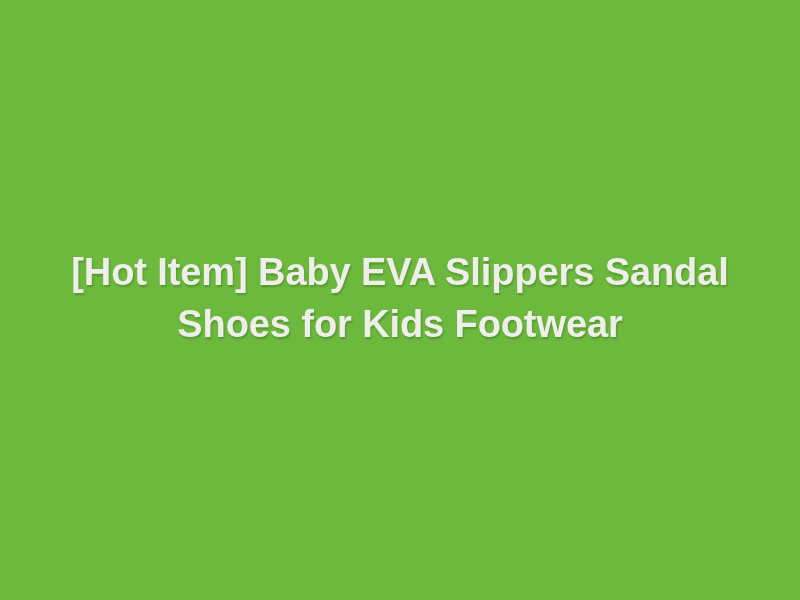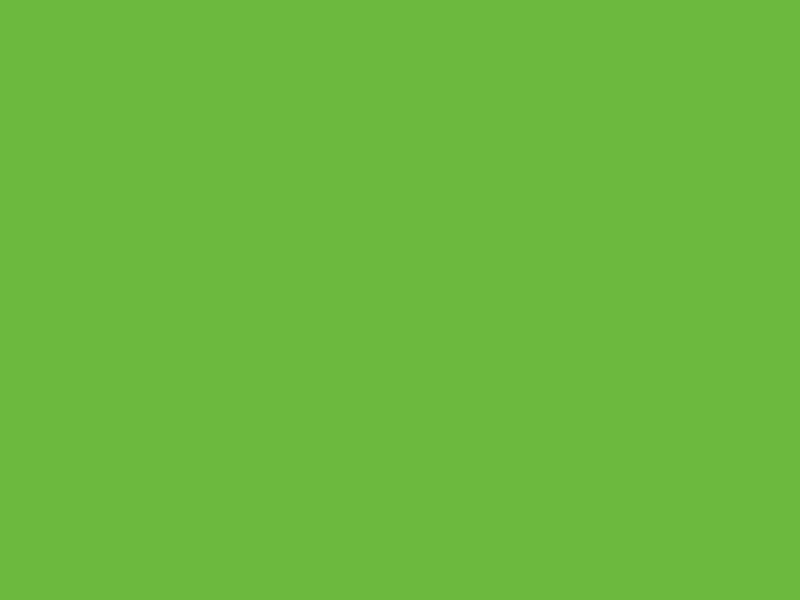--- a/index.html
+++ b/index.html
@@ -44,17 +44,19 @@
     text-shadow: 1px 2px 2px rgba(40, 78, 20, 0.32);
   }
 </style>
 </head>
 <body>
 
 <div id="placeholder-card">
 
   <div id="title-block">
 
+    <span class="title-line">[Hot Item] Baby EVA Slippers Sandal</span>
 
 
+    <span class="title-line">Shoes for Kids Footwear</span>
 
   </div>
 </div>
 
 </body></html>

